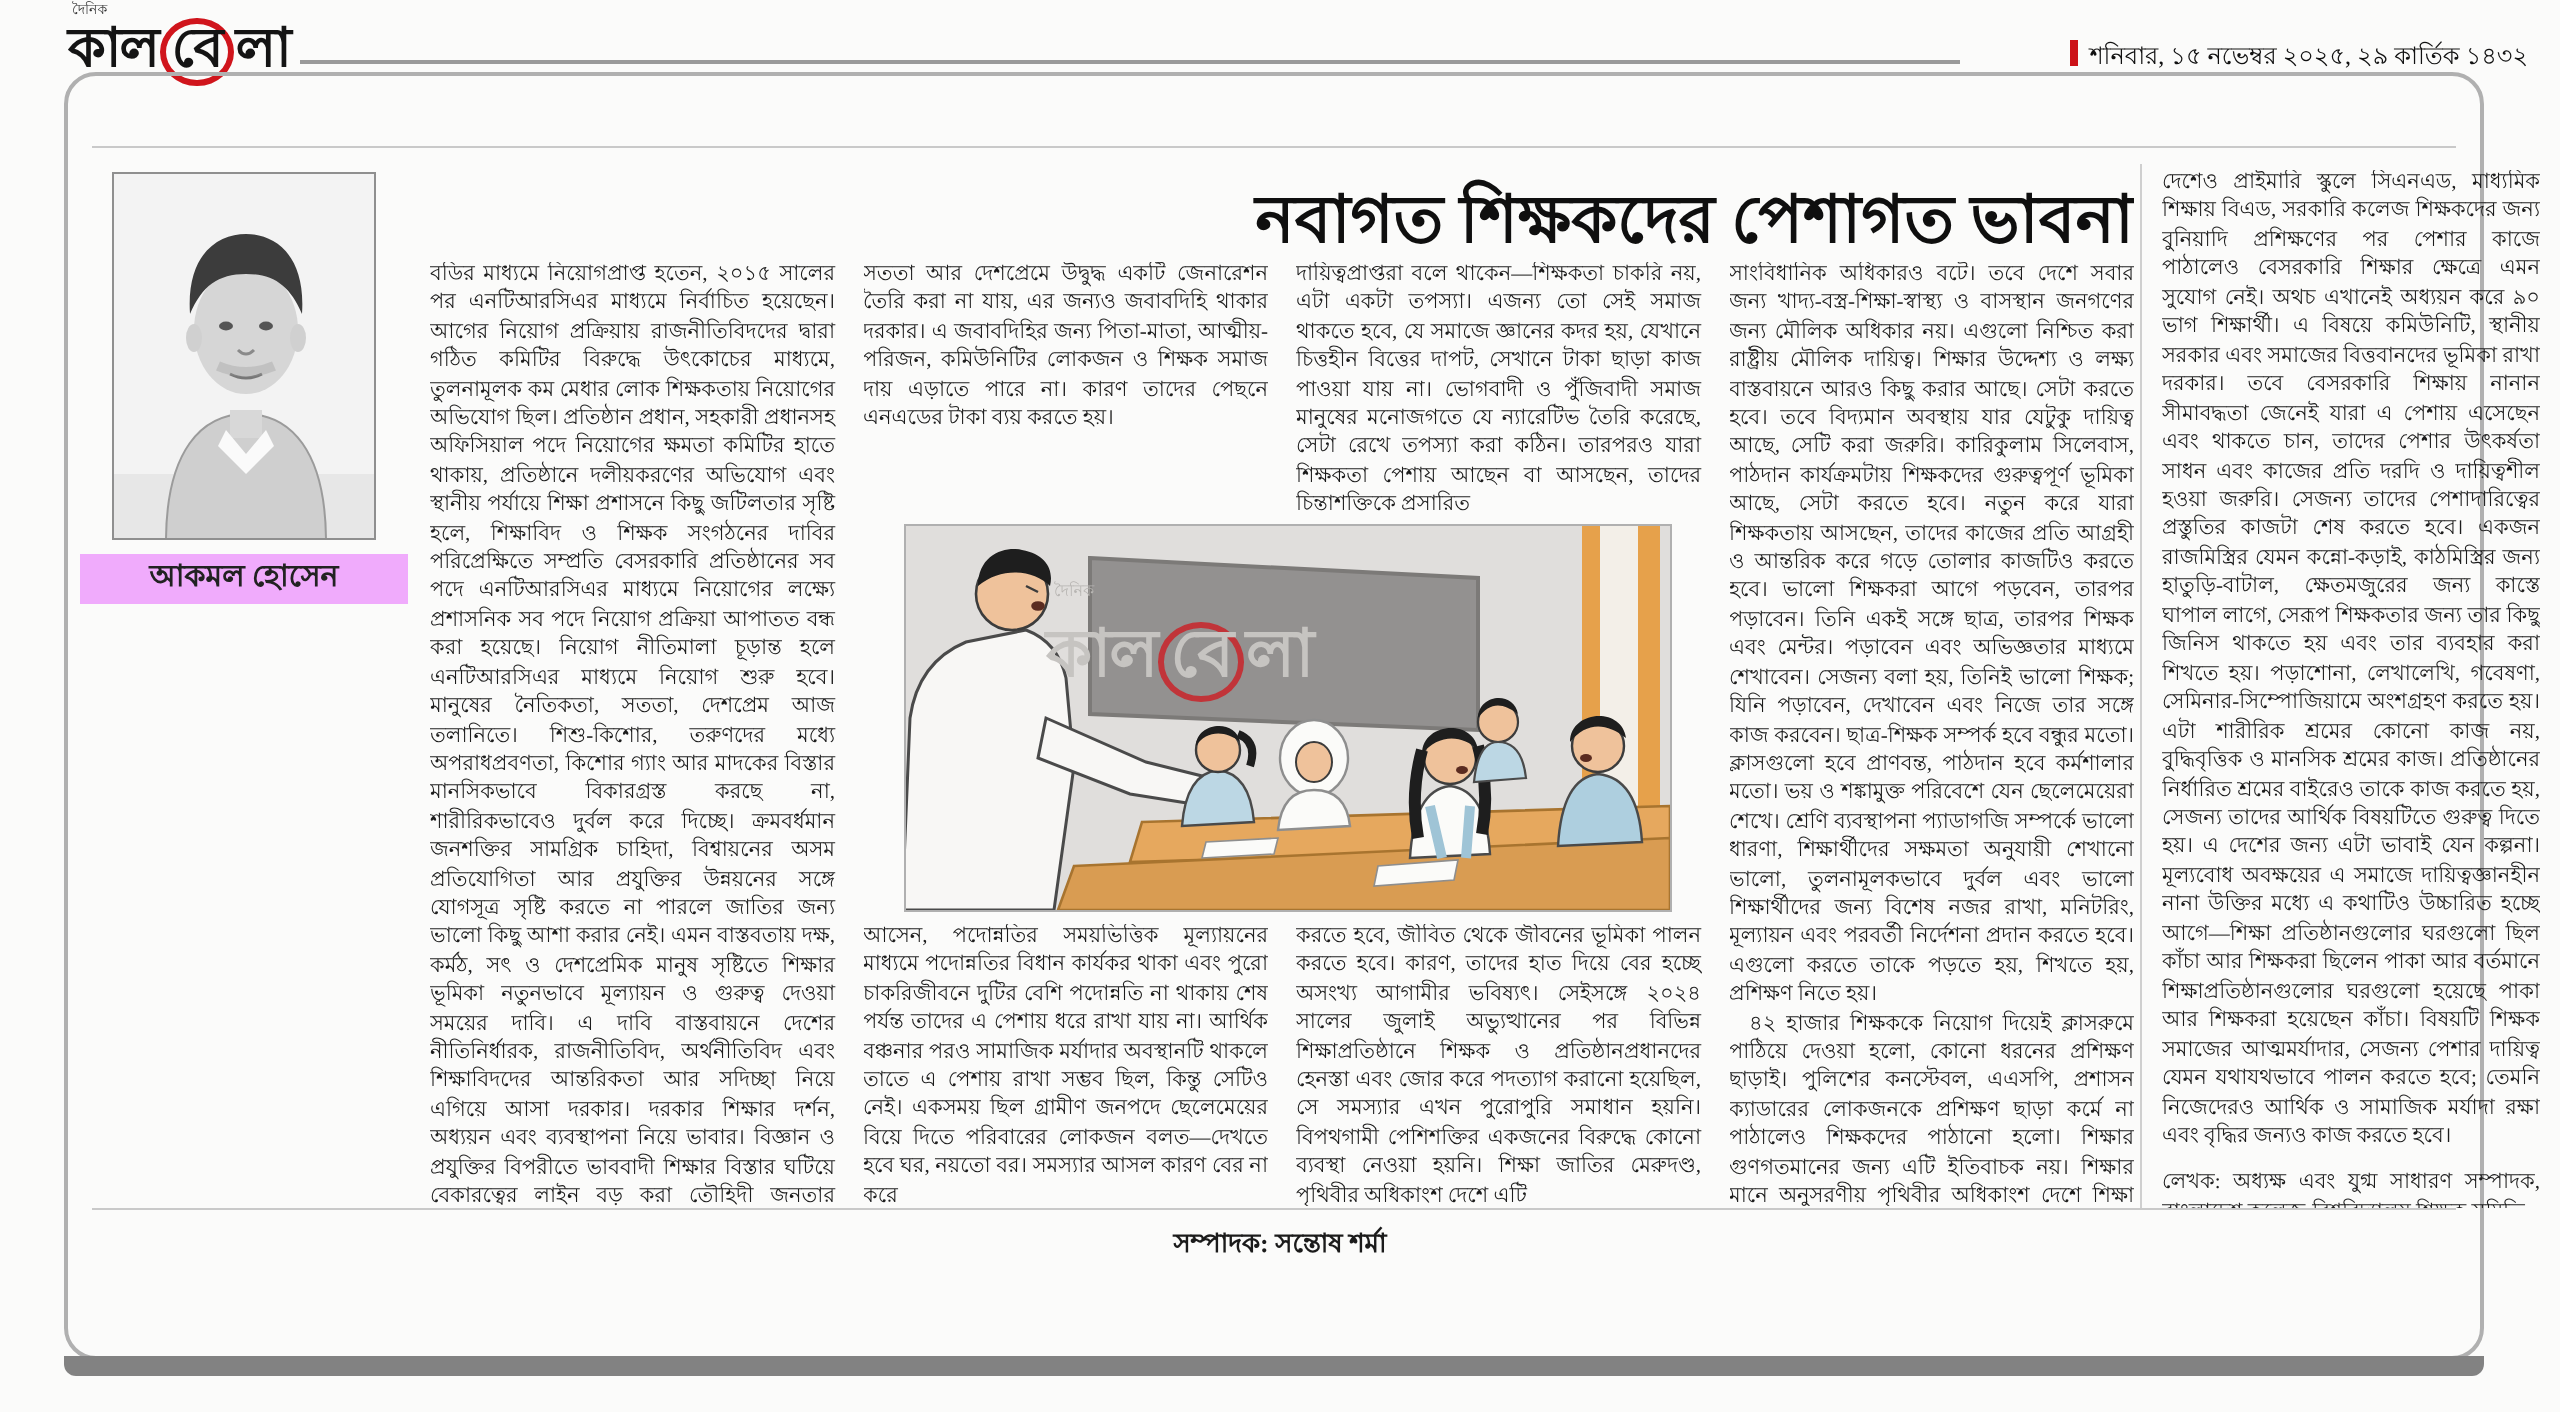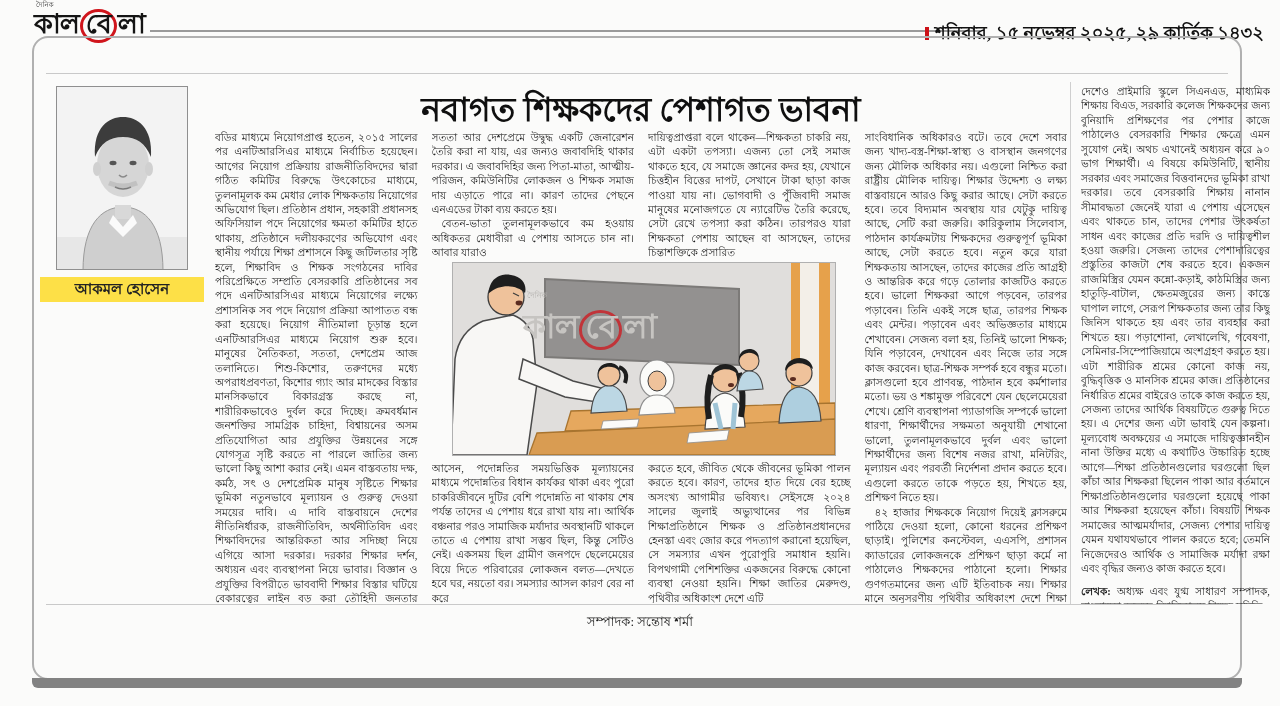--- a/index.html
+++ b/index.html
@@ -7,58 +7,58 @@
               font-family:"Liberation Serif", serif; color:#1d1d1d; }
   .abs { position:absolute; }
   .page { position:relative; width:1280px; height:706px; }
 
   
   .logo { left:34px; top:2px; width:130px; line-height:1; }
   .logo-tag { display:block; font-size:7px; color:#333; margin-left:2px; }
   .logo-text { font-size:27px; font-weight:700; color:#141414; letter-spacing:-1px; white-space:nowrap; }
   .ring { display:inline-block; border:3px solid #d0151c; border-radius:50%; padding:0 3px 4px 3px; line-height:0.9; margin:0 1px; }
   .mast-rule { left:150px; top:30px; width:830px; height:2px; background:#9a9a9a; }
-  .dateline { top:19px; right:16px; font-size:18px; font-weight:700; color:#111; white-space:nowrap; }
+  .dateline { top:19px; right:16px; font-size:12px; font-weight:400; color:#111; white-space:nowrap; }
   .tick { display:inline-block; width:4px; height:13px; background:#cc1218; margin-right:6px; transform:translateY(1px); }
 
   
   .frame { left:32px; top:36px; width:1210px; height:644px; border:2px solid #b0b0b0; border-radius:16px; }
   .bottom-bar { left:32px; top:678px; width:1210px; height:10px; background:#828282; border-radius:0 0 6px 6px; }
   .top-rule { left:46px; top:73px; width:1182px; height:1px; background:#c9c9c9; }
   .bottom-rule { left:46px; top:604px; width:1182px; height:1px; background:#c9c9c9; }
   .v-divider { left:1070px; top:82px; width:1px; height:522px; background:#cfcfcf; }
 
   
   .photo { left:56px; top:86px; width:132px; height:184px; border:1px solid #8f8f8f; background:#f1f1f1; overflow:hidden; }
-  .nameplate { left:40px; top:277px; width:164px; height:25px; background:#fde047; text-align:center;
+  .nameplate { left:40px; top:277px; width:164px; height:25px; background:#f0abfc; text-align:center;
                font-size:15px; font-weight:600; color:#222; line-height:25px; }
 
   
-  .headline { left:215px; top:84px; width:852px; text-align:center; font-size:33px; font-weight:600; color:#0f0f0f; white-space:nowrap; overflow:hidden; }
+  .headline { left:215px; top:84px; width:852px; text-align:right; font-size:33px; font-weight:600; color:#0f0f0f; white-space:nowrap; overflow:hidden; }
   .body-grid { left:215px; top:131px; width:852px; height:472px; display:flex; gap:14px; }
   .bcol { flex:1; overflow:hidden; font-size:10.5px; line-height:14.4px; text-align:justify; color:#1c1c1c; display:flex; flex-direction:column; }
   .col-top { height:128px; overflow:hidden; }
   .col-gap { height:203px; }
   .col-bottom { flex:1; overflow:hidden; }
   .para + .para { text-indent:10px; }
 
   
   .illustration { left:452px; top:262px; width:384px; height:194px; border:1px solid #b0b0b0; background:#e2e0de; overflow:hidden; }
   .watermark { position:absolute; left:70px; top:38px; font-size:33px; font-weight:700; color:#c6c4c1; letter-spacing:-1px; white-space:nowrap; }
   .watermark .ring { border-color:rgba(208,21,28,.75); color:#c6c4c1; }
   .watermark-tag { position:absolute; left:74px; top:26px; font-size:8px; color:#b7b5b2; }
 
   
   .sidebar { left:1081px; top:85px; width:189px; height:519px; font-size:10.5px; line-height:14.45px; text-align:justify; color:#1c1c1c; overflow:hidden; }
   .author-note { margin-top:9px; }
-  .author-note b { font-weight:700;margin-top:44px; }
+  .author-note b { font-weight:400;margin-top:44px; }
 
   
   .footer { left:0; top:613px; width:1280px; text-align:center; font-size:13px; line-height:17.5px; color:#1b1b1b; }
-  .footer .f1 { font-weight:400; }
+  .footer .f1 { font-weight:700; }
 </style>
 </head>
 <body>
 
 <div class="page">
 
   <div class="abs logo">
     <span class="logo-tag">দৈনিক</span>
     <span class="logo-text"><span>কাল</span><span class="ring">বে</span><span>লা</span></span>
   </div>
@@ -95,21 +95,20 @@
 
   <h1 class="abs headline">নবাগত শিক্ষকদের পেশাগত ভাবনা</h1>
 
   <div class="abs body-grid">
     <div class="bcol">
         <p class="para">বডির মাধ্যমে নিয়োগপ্রাপ্ত হতেন, ২০১৫ সালের পর এনটিআরসিএর মাধ্যমে নির্বাচিত হয়েছেন। আগের নিয়োগ প্রক্রিয়ায় রাজনীতিবিদদের দ্বারা গঠিত কমিটির বিরুদ্ধে উৎকোচের মাধ্যমে, তুলনামূলক কম মেধার লোক শিক্ষকতায় নিয়োগের অভিযোগ ছিল। প্রতিষ্ঠান প্রধান, সহকারী প্রধানসহ অফিসিয়াল পদে নিয়োগের ক্ষমতা কমিটির হাতে থাকায়, প্রতিষ্ঠানে দলীয়করণের অভিযোগ এবং স্থানীয় পর্যায়ে শিক্ষা প্রশাসনে কিছু জটিলতার সৃষ্টি হলে, শিক্ষাবিদ ও শিক্ষক সংগঠনের দাবির পরিপ্রেক্ষিতে সম্প্রতি বেসরকারি প্রতিষ্ঠানের সব পদে এনটিআরসিএর মাধ্যমে নিয়োগের লক্ষ্যে প্রশাসনিক সব পদে নিয়োগ প্রক্রিয়া আপাতত বন্ধ করা হয়েছে। নিয়োগ নীতিমালা চূড়ান্ত হলে এনটিআরসিএর মাধ্যমে নিয়োগ শুরু হবে। মানুষের নৈতিকতা, সততা, দেশপ্রেম আজ তলানিতে। শিশু-কিশোর, তরুণদের মধ্যে অপরাধপ্রবণতা, কিশোর গ্যাং আর মাদকের বিস্তার মানসিকভাবে বিকারগ্রস্ত করছে না, শারীরিকভাবেও দুর্বল করে দিচ্ছে। ক্রমবর্ধমান জনশক্তির সামগ্রিক চাহিদা, বিশ্বায়নের অসম প্রতিযোগিতা আর প্রযুক্তির উন্নয়নের সঙ্গে যোগসূত্র সৃষ্টি করতে না পারলে জাতির জন্য ভালো কিছু আশা করার নেই। এমন বাস্তবতায় দক্ষ, কর্মঠ, সৎ ও দেশপ্রেমিক মানুষ সৃষ্টিতে শিক্ষার ভূমিকা নতুনভাবে মূল্যায়ন ও গুরুত্ব দেওয়া সময়ের দাবি। এ দাবি বাস্তবায়নে দেশের নীতিনির্ধারক, রাজনীতিবিদ, অর্থনীতিবিদ এবং শিক্ষাবিদদের আন্তরিকতা আর সদিচ্ছা নিয়ে এগিয়ে আসা দরকার। দরকার শিক্ষার দর্শন, অধ্যয়ন এবং ব্যবস্থাপনা নিয়ে ভাবার। বিজ্ঞান ও প্রযুক্তির বিপরীতে ভাববাদী শিক্ষার বিস্তার ঘটিয়ে বেকারত্বের লাইন বড় করা তৌহিদী জনতার ব্যানারে মব সৃষ্টির সংস্কৃতি দেশের উন্নয়ন বাধাগ্রস্ত করছে এবং করবে। প্রথম শ্রেণি-মাস্টার্স পর্যন্ত ১৬ বছর ধরে প্রাতিষ্ঠানিক শিক্ষার পরও যদি নৈতিকতা, মূল্যবোধ,</p>
       </div>
     <div class="bcol">
       <div class="col-top">
           <p class="para">সততা আর দেশপ্রেমে উদ্বুদ্ধ একটি জেনারেশন তৈরি করা না যায়, এর জন্যও জবাবদিহি থাকার দরকার। এ জবাবদিহির জন্য পিতা-মাতা, আত্মীয়-পরিজন, কমিউনিটির লোকজন ও শিক্ষক সমাজ দায় এড়াতে পারে না। কারণ তাদের পেছনে এনএডের টাকা ব্যয় করতে হয়।</p>
-          <p class="para">বেতন-ভাতা তুলনামূলকভাবে কম হওয়ায় অধিকতর মেধাবীরা এ পেশায় আসতে চান না। আবার যারাও</p>
         </div>
       <div class="col-gap"></div>
       <div class="col-bottom">
           <p class="para">আসেন, পদোন্নতির সময়ভিত্তিক মূল্যায়নের মাধ্যমে পদোন্নতির বিধান কার্যকর থাকা এবং পুরো চাকরিজীবনে দুটির বেশি পদোন্নতি না থাকায় শেষ পর্যন্ত তাদের এ পেশায় ধরে রাখা যায় না। আর্থিক বঞ্চনার পরও সামাজিক মর্যাদার অবস্থানটি থাকলে তাতে এ পেশায় রাখা সম্ভব ছিল, কিন্তু সেটিও নেই। একসময় ছিল গ্রামীণ জনপদে ছেলেমেয়ের বিয়ে দিতে পরিবারের লোকজন বলত—দেখতে হবে ঘর, নয়তো বর। সমস্যার আসল কারণ বের না করে</p>
         </div>
     </div>
     <div class="bcol">
       <div class="col-top">
           <p class="para">দায়িত্বপ্রাপ্তরা বলে থাকেন—শিক্ষকতা চাকরি নয়, এটা একটা তপস্যা। এজন্য তো সেই সমাজ থাকতে হবে, যে সমাজে জ্ঞানের কদর হয়, যেখানে চিত্তহীন বিত্তের দাপট, সেখানে টাকা ছাড়া কাজ পাওয়া যায় না। ভোগবাদী ও পুঁজিবাদী সমাজ মানুষের মনোজগতে যে ন্যারেটিভ তৈরি করেছে, সেটা রেখে তপস্যা করা কঠিন। তারপরও যারা শিক্ষকতা পেশায় আছেন বা আসছেন, তাদের চিন্তাশক্তিকে প্রসারিত</p>
         </div>

